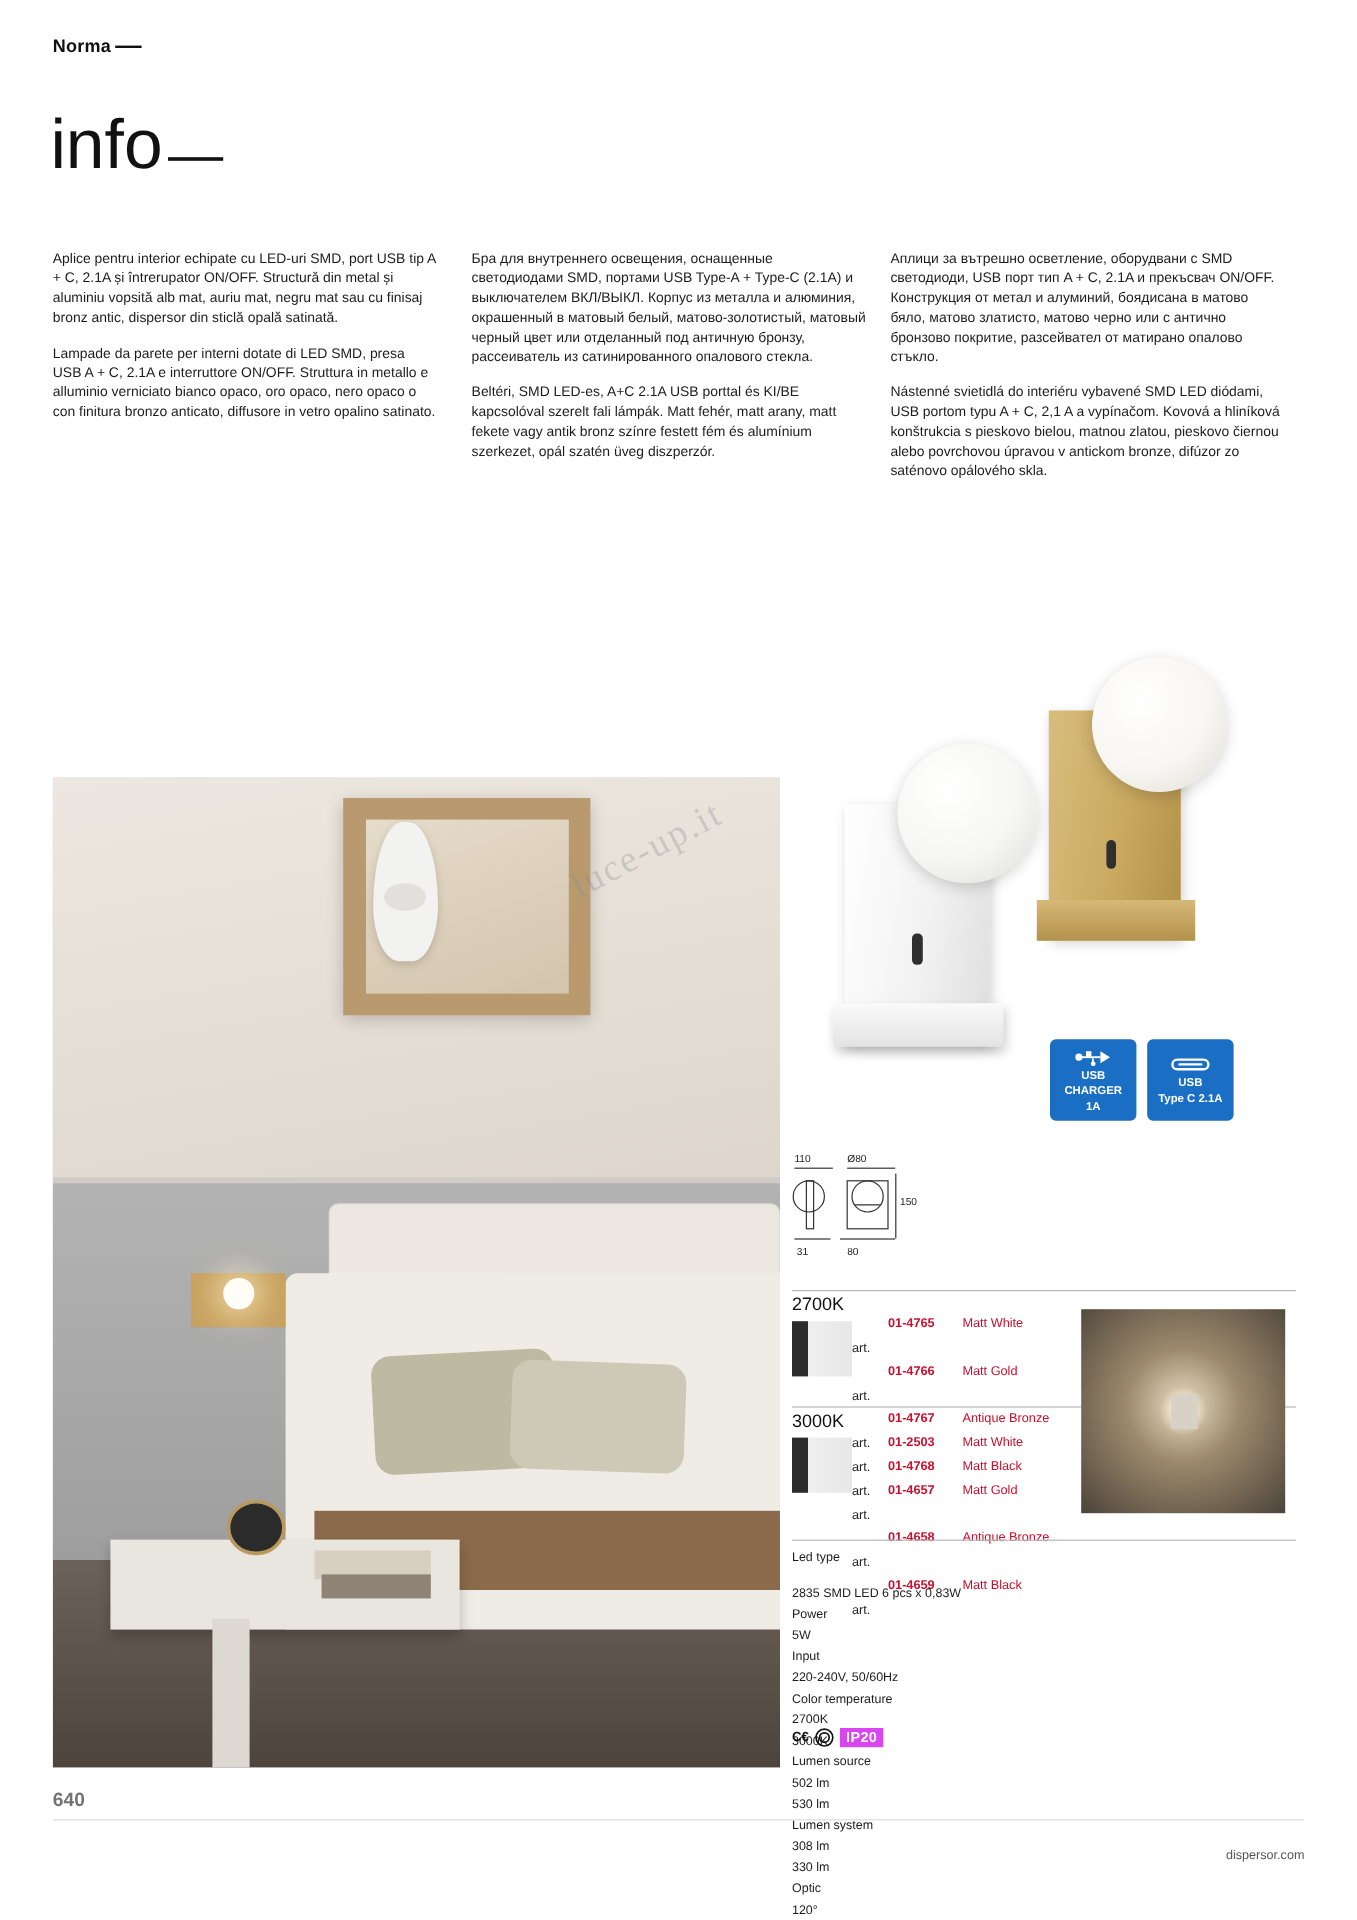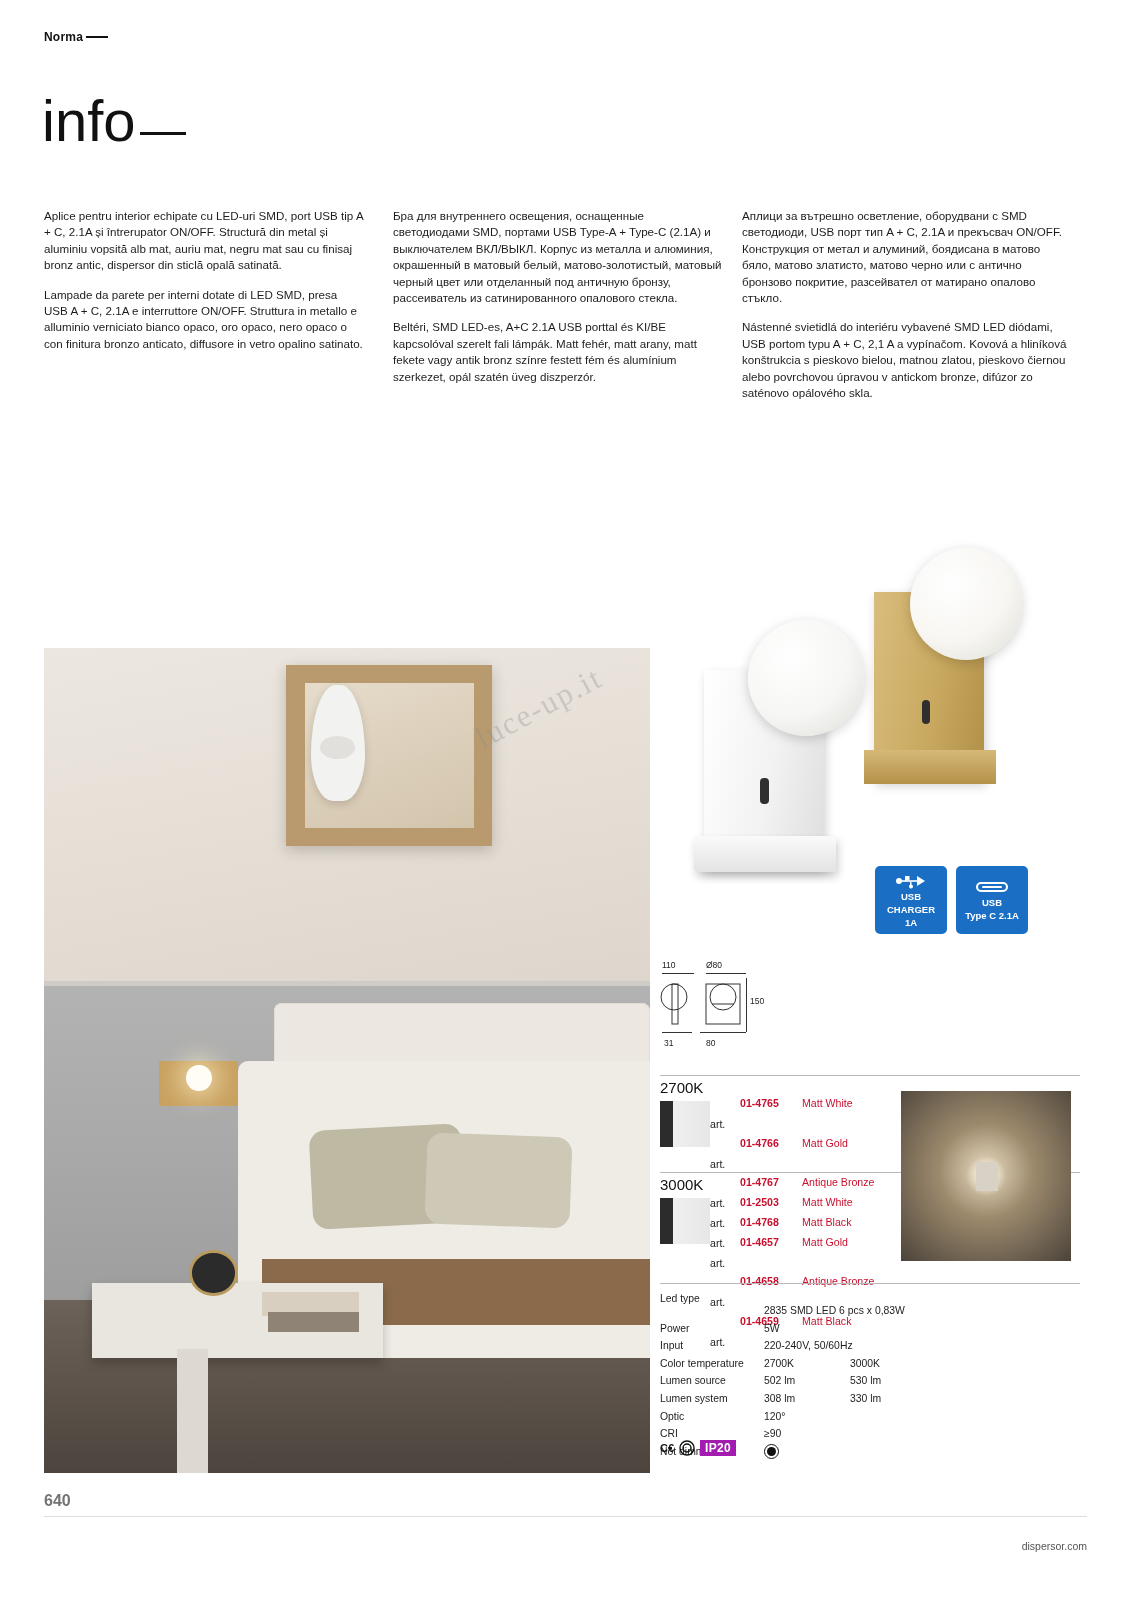--- a/index.html
+++ b/index.html
@@ -10,21 +10,21 @@
     font-family:"Liberation Sans", sans-serif;
     color:#1a1a1a;
     position:relative;
     overflow:hidden;
   }
   .page { position:relative; width:1131px; height:1600px; }
 
   
   .brand {
     position:absolute; left:44px; top:30px;
-    font-size:12px; font-weight:700; letter-spacing:0.2px; color:#111;
+    font-size:15px; font-weight:700; letter-spacing:0.2px; color:#111;
   }
   .brand .dash {
     display:inline-block; width:22px; height:2px; background:#111;
     vertical-align:3px; margin-left:3px;
   }
   .info-title {
     position:absolute; left:42px; top:92px;
     font-size:58px; font-weight:300; color:#111; letter-spacing:0px;
     line-height:1;
   }
@@ -222,35 +222,35 @@
     position:absolute; left:38%; top:38%; width:24%; height:24%;
     border-radius:50%;
     background:radial-gradient(circle,#fff9e8 0%,rgba(255,240,200,0) 72%);
   }
 
   
   .specs {
     position:absolute; left:660px; top:1290px; width:420px;
     font-size:10.4px; line-height:17.6px; color:#1c1c1c;
   }
-  .spec-row { display:flex; }
+  .spec-row { display:flex;flex-direction:column; }
   .spec-k { width:104px; }
   .spec-v1 { width:86px; }
   .spec-v2 { width:90px; }
   .divider {
     position:absolute; background:#b9b9b9; height:1px;
   }
 
   .certs {
     position:absolute; left:660px; top:1440px;
     display:flex; align-items:center; gap:5px;
     font-size:11px; font-weight:700; color:#111;
   }
   .ip20 {
-    background:#a21caf; color:#fff; font-size:12px; font-weight:700;
+    background:#d946ef; color:#fff; font-size:12px; font-weight:700;
     padding:1px 5px; letter-spacing:0.3px;
   }
 
   .pagenum {
     position:absolute; left:44px; top:1492px;
     font-size:16px; font-weight:700; color:#737373;
   }
   .site {
     position:absolute; right:44px; top:1540px;
     font-size:10.5px; color:#555;

